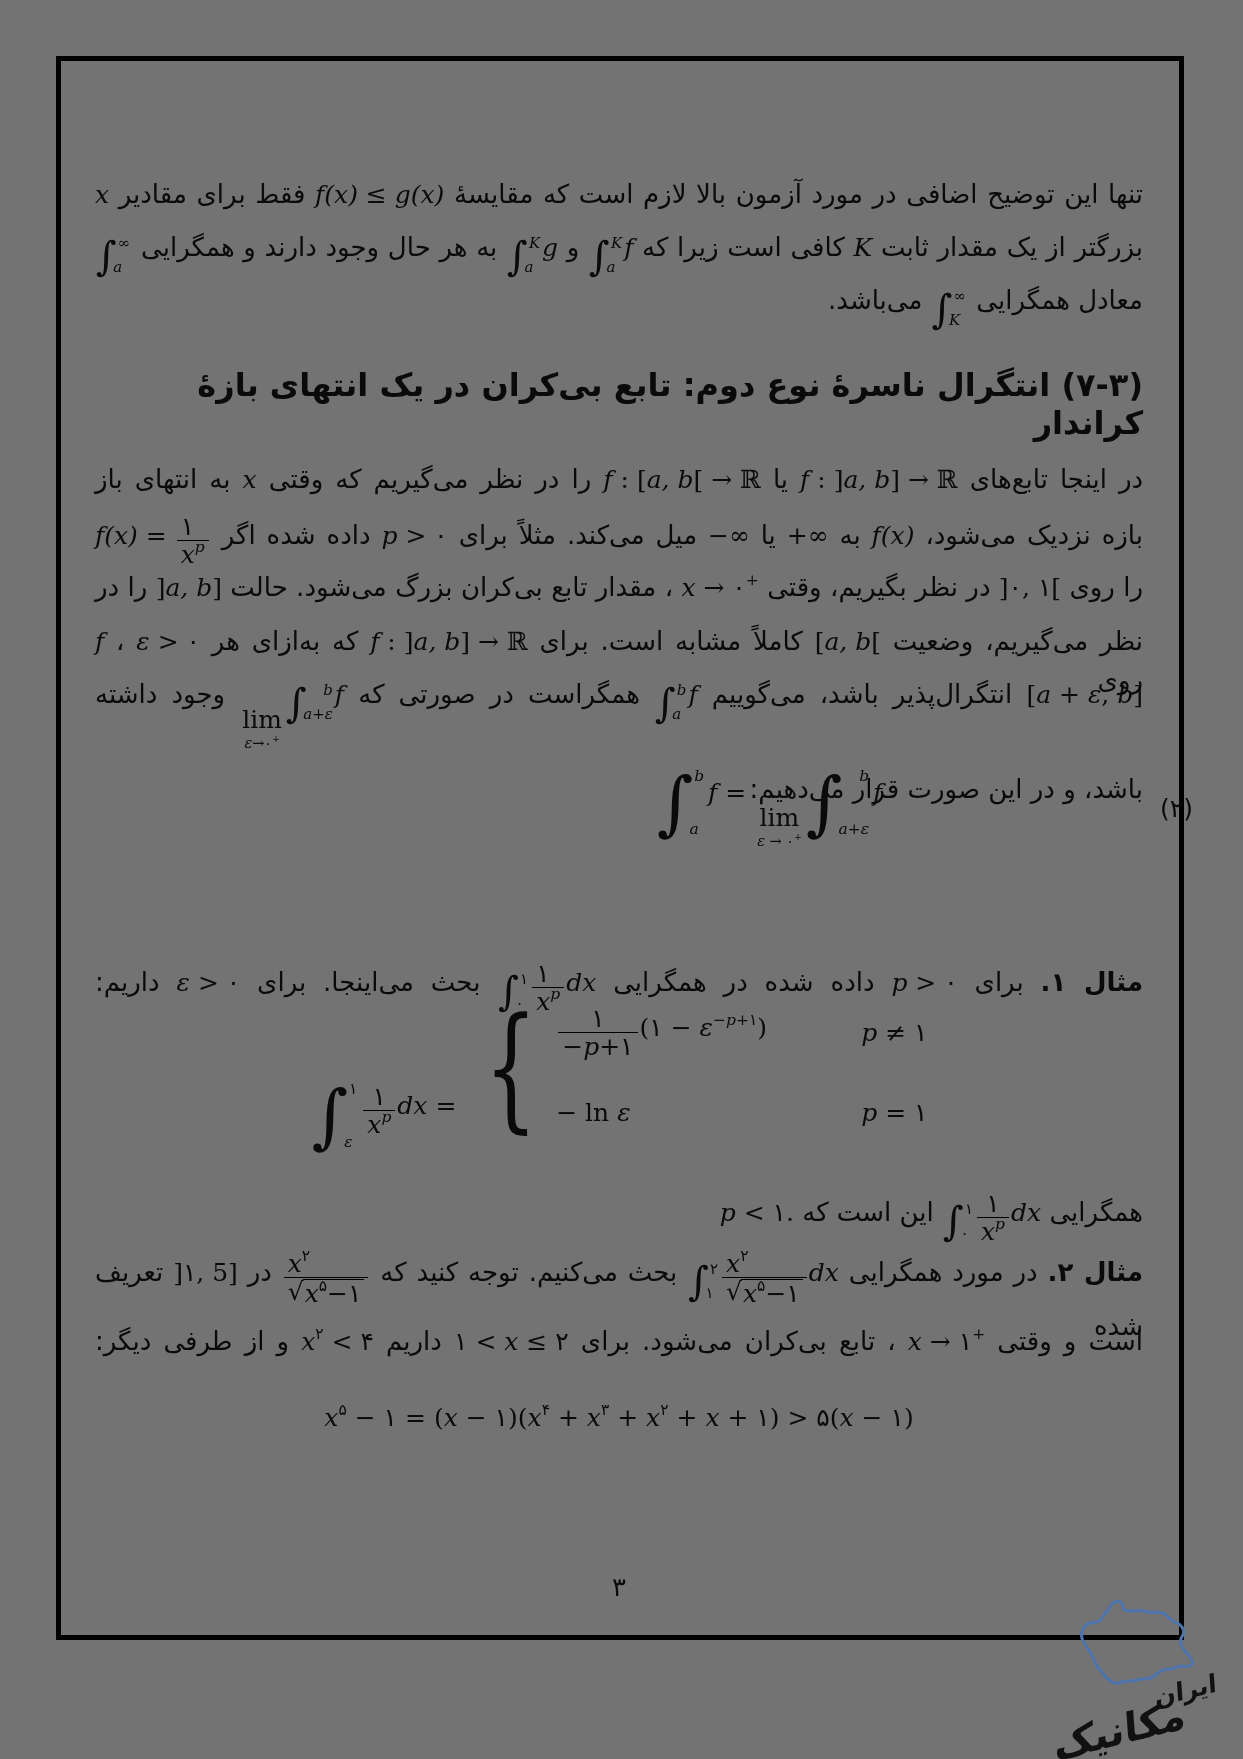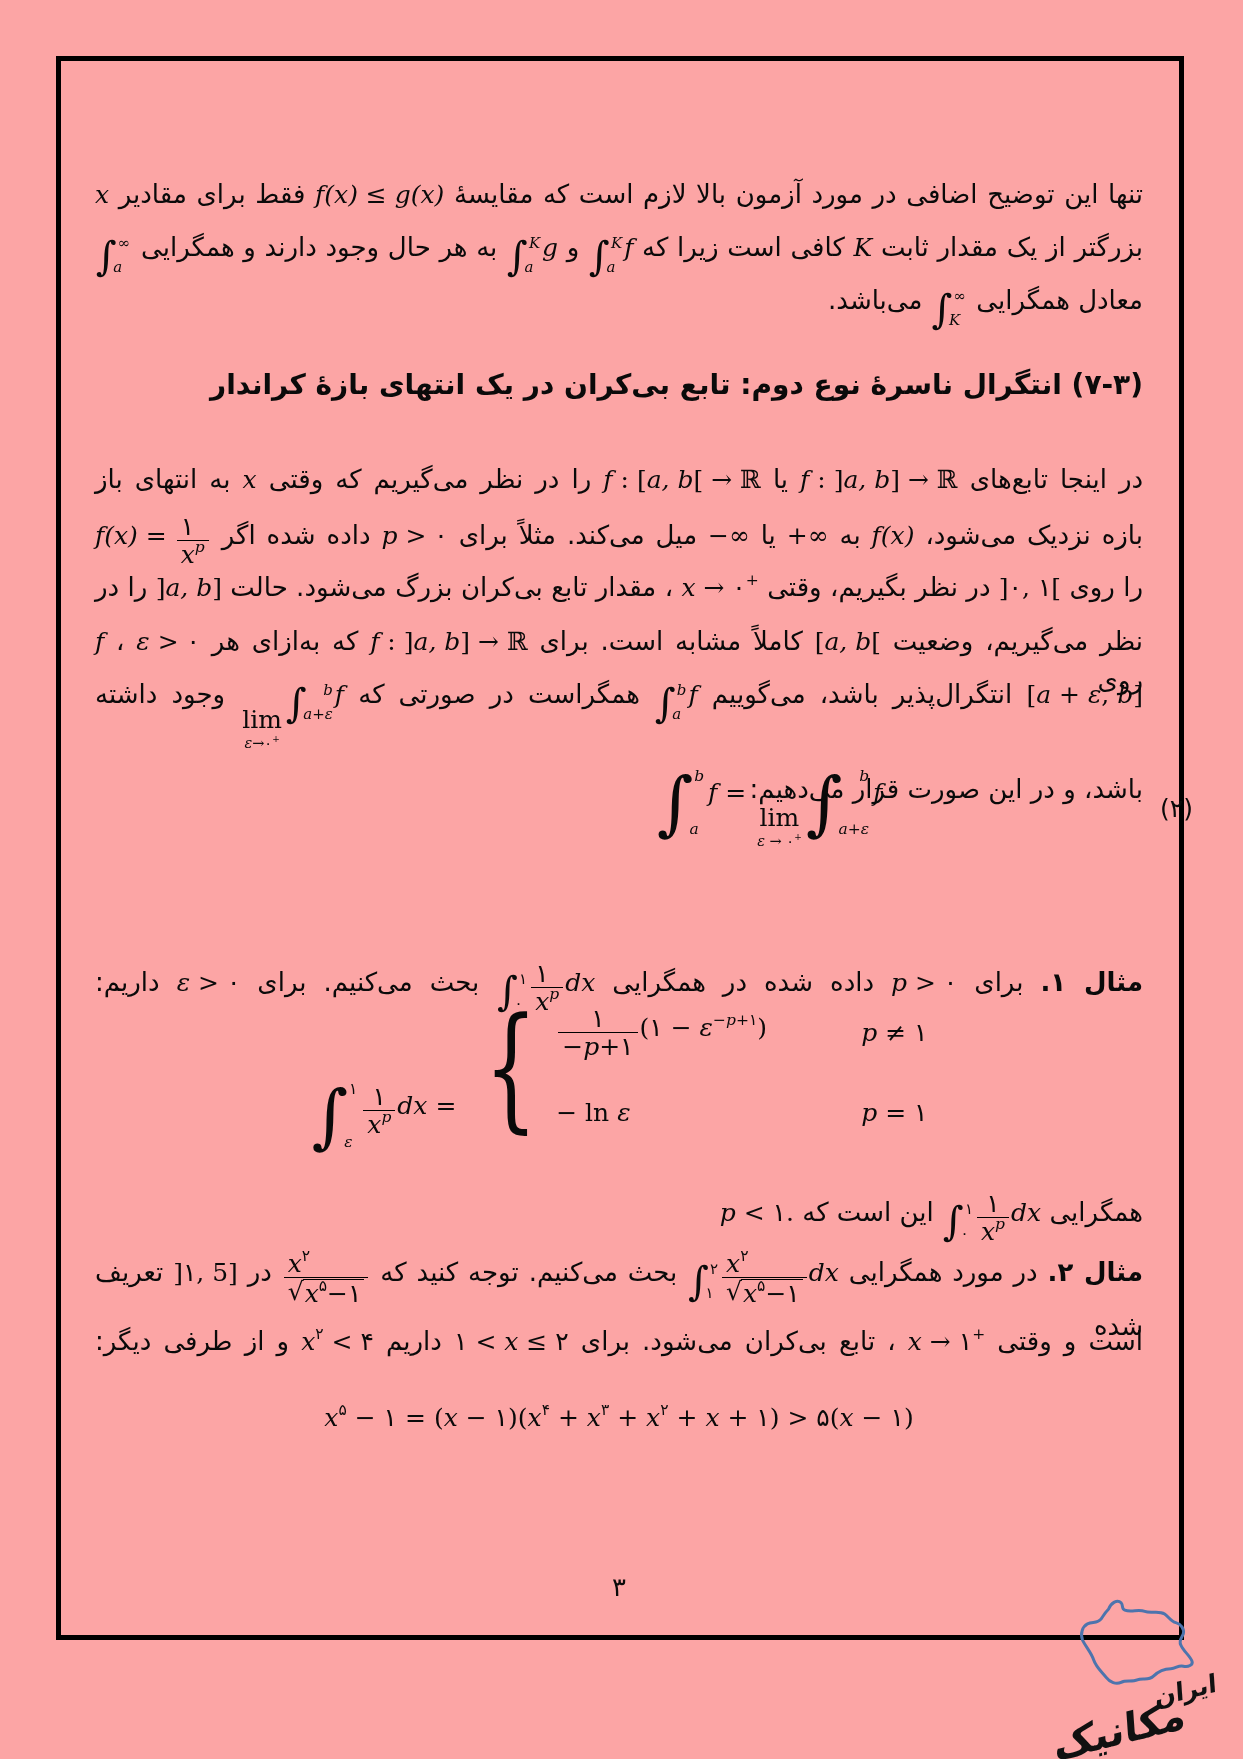--- a/index.html
+++ b/index.html
@@ -1,26 +1,26 @@
 <!DOCTYPE html>
 <html lang="fa"><head>
 <meta charset="utf-8">
 <style>
   html,body{margin:0;padding:0;background:#fff;}
-  .page{position:relative;width:1243px;height:1759px;background:#fca5a5;overflow:hidden;
+  .page{position:relative;width:1243px;height:1759px;background:#737373;overflow:hidden;
         font-family:"DejaVu Sans",sans-serif;color:#000;}
   .frame{position:absolute;left:56px;top:56px;width:1118px;height:1574px;border:5px solid #000;}
   .content{position:absolute;left:95px;top:0;width:1048px;height:1759px;}
   .line{position:absolute;left:0;width:100%;direction:rtl;unicode-bidi:isolate;
         font-size:26px;line-height:38px;color:#0a0a0a;}
   .al-justify{text-align:justify;text-align-last:justify;}
   .al-start{text-align:right;}
   .al-center{text-align:center;direction:ltr;}
   .bold{font-weight:bold;}
-  .heading{font-size:28px;font-weight:bold;}
+  .heading{font-size:32px;font-weight:bold;}
   .fa{unicode-bidi:isolate;}
   
   .m{direction:ltr;unicode-bidi:isolate;display:inline-block;white-space:nowrap;
      font-family:"DejaVu Serif","DejaVu Sans",serif;font-size:25px;font-style:normal;}
   .it{font-style:italic;}
   .m sup{font-size:0.62em;line-height:0;vertical-align:0.7em;}
   .frac{display:inline-block;text-align:center;vertical-align:-0.75em;line-height:1.08;margin:0 2px;}
   .fn,.fd{display:block;padding:0 4px;}
   .fd{border-top:1.6px solid #000;}
   .int{display:inline-flex;align-items:center;vertical-align:-0.55em;line-height:1;margin:0 2px 0 1px;}
@@ -123,21 +123,21 @@
               <span class="ul"><span class="it">b</span></span>
               <span class="ll"><span class="it">a</span><span>+</span><span class="it">ε</span></span>
             </span>
           </span><span class="it">f</span></span><span class="eqnum">(۲)</span></div>
       <div class="line al-justify" style="top: 960px; padding-right: 30px;"><span class="fa bold">مثال ۱.</span> <span class="fa">برای</span> <span class="m"><span class="it">p</span><span> &gt; ۰</span></span> <span class="fa">داده شده در همگرایی</span> <span class="m"><span class="int">
             <span class="sym">∫</span>
             <span class="lims">
               <span class="ul"><span>۱</span></span>
               <span class="ll"><span>۰</span></span>
             </span>
-          </span><span class="frac"><span class="fn"><span>۱</span></span><span class="fd"><span class="it">x</span><sup><span class="it">p</span></sup></span></span><span class="it">dx</span></span> <span class="fa">بحث می‌کنیم. برای</span> <span class="m"><span class="it">ε</span><span> &gt; ۰</span></span> <span class="fa">داریم:</span></div>
+          </span><span class="frac"><span class="fn"><span>۱</span></span><span class="fd"><span class="it">x</span><sup><span class="it">p</span></sup></span></span><span class="it">dx</span></span> <span class="fa">بحث می‌اینجا. برای</span> <span class="m"><span class="it">ε</span><span> &gt; ۰</span></span> <span class="fa">داریم:</span></div>
       <div class="line al-center" style="top: 1005px;"><span class="m"><span class="int big">
             <span class="sym">∫</span>
             <span class="lims">
               <span class="ul"><span>۱</span></span>
               <span class="ll"><span class="it">ε</span></span>
             </span>
           </span><span class="frac"><span class="fn"><span>۱</span></span><span class="fd"><span class="it">x</span><sup><span class="it">p</span></sup></span></span><span class="it">dx</span><span> = </span><span class="cases">
             <span class="brace">{</span>
             <span class="crows">
               <span class="crow">

